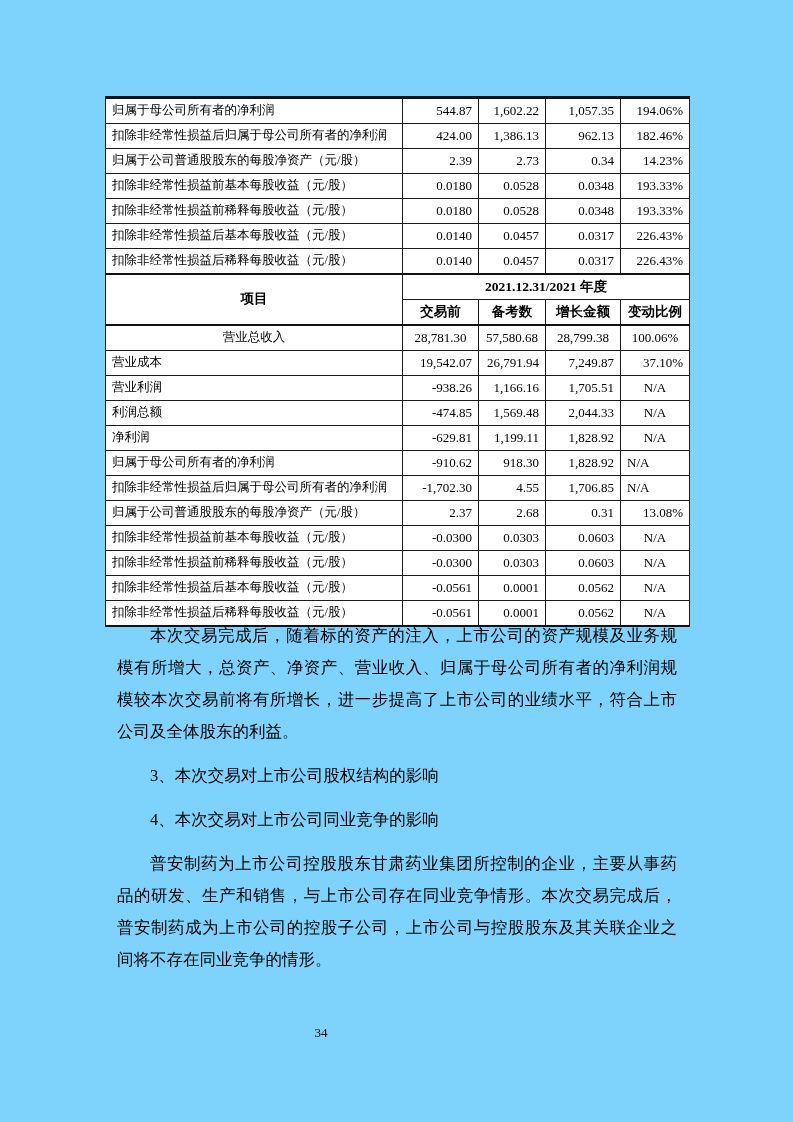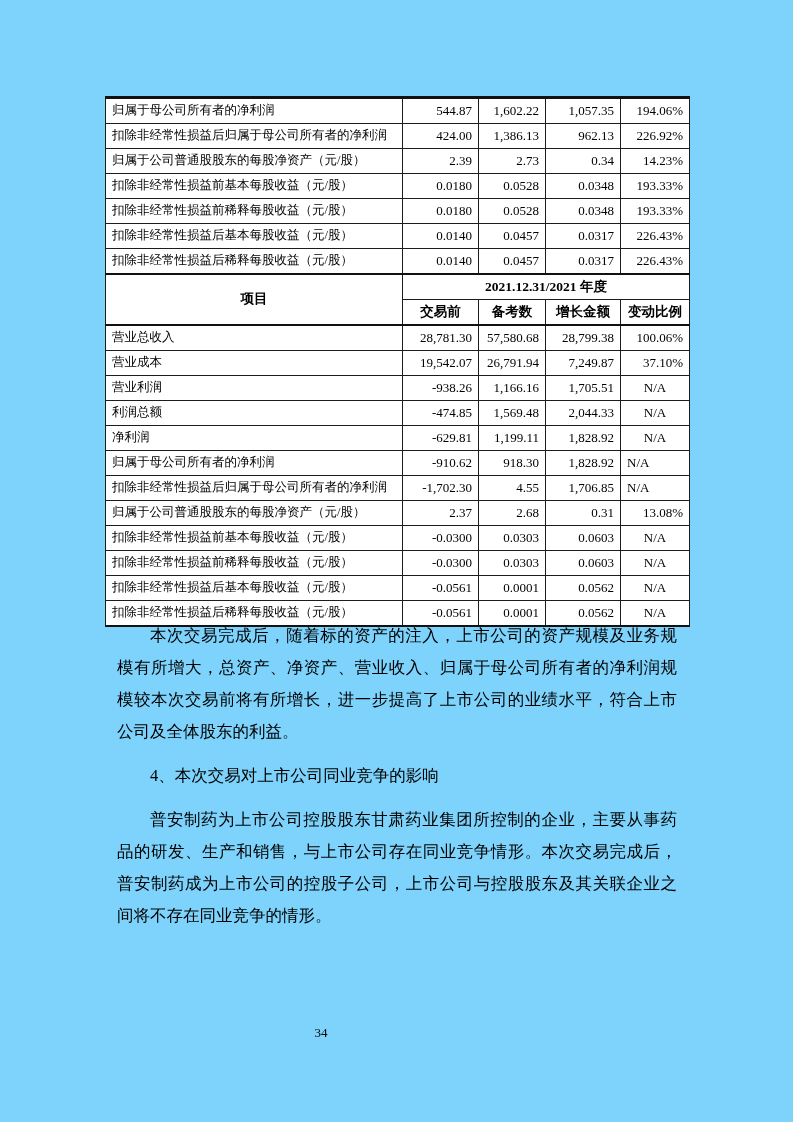--- a/index.html
+++ b/index.html
@@ -28,21 +28,21 @@
     vertical-align:middle;background:#ffffff;
   }
   .fin-table td.lbl{
     text-align:left;font-size:12.5px;white-space:nowrap;overflow:hidden;
   }
   .fin-table td.num{text-align:right;}
   .fin-table td.na-center{text-align:center;}
   .fin-table td.na-left{text-align:left;}
   .fin-table td.h{font-weight:bold;text-align:center;font-size:13.5px;}
   #t2-head tr:first-child td{border-top:2px solid #111111;}
-  #t2-body tr:first-child td{border-top:2px solid #111111;}
+  #t2-body tr:first-child td{border-top:2px solid #111111;text-align:center;}
   
   .textblock{
     position:absolute;left:105px;top:608px;width:584px;
     font-size:16.5px;line-height:32px;
   }
   .textblock p{margin:12px;text-indent:2em;}
   .textblock p.body-p{text-align:justify;text-justify:inter-ideograph;}
   .textblock p.sec-h{text-align:left;}
   .textblock p.bold-h{font-weight:bold;}
   
@@ -70,21 +70,21 @@
           <td class="num">544.87</td>
           <td class="num">1,602.22</td>
           <td class="num">1,057.35</td>
           <td class="num">194.06%</td>
         </tr>
         <tr>
           <td class="lbl">扣除非经常性损益后归属于母公司所有者的净利润</td>
           <td class="num">424.00</td>
           <td class="num">1,386.13</td>
           <td class="num">962.13</td>
-          <td class="num">226.92%</td>
+          <td class="num">182.46%</td>
         </tr>
         <tr>
           <td class="lbl">归属于公司普通股股东的每股净资产（元/股）</td>
           <td class="num">2.39</td>
           <td class="num">2.73</td>
           <td class="num">0.34</td>
           <td class="num">14.23%</td>
         </tr>
         <tr>
           <td class="lbl">扣除非经常性损益前基本每股收益（元/股）</td>
@@ -210,19 +210,20 @@
           <td class="num">-0.0561</td>
           <td class="num">0.0001</td>
           <td class="num">0.0562</td>
           <td class="na-center">N/A</td>
         </tr>
       </tbody>
   </table>
 
   <div class="textblock" id="textblock">
       <p class="body-p">本次交易完成后，随着标的资产的注入，上市公司的资产规模及业务规模有所增大，总资产、净资产、营业收入、归属于母公司所有者的净利润规模较本次交易前将有所增长，进一步提高了上市公司的业绩水平，符合上市公司及全体股东的利益。</p>
+      <p class="sec-h">3、本次交易对上市公司股权结构的影响</p>
       <p class="sec-h">4、本次交易对上市公司同业竞争的影响</p>
       <p class="body-p">普安制药为上市公司控股股东甘肃药业集团所控制的企业，主要从事药品的研发、生产和销售，与上市公司存在同业竞争情形。本次交易完成后，普安制药成为上市公司的控股子公司，上市公司与控股股东及其关联企业之间将不存在同业竞争的情形。</p>
     </div>
 
   <div class="pageno">34</div>
 
 </div>
 
 </body></html>

